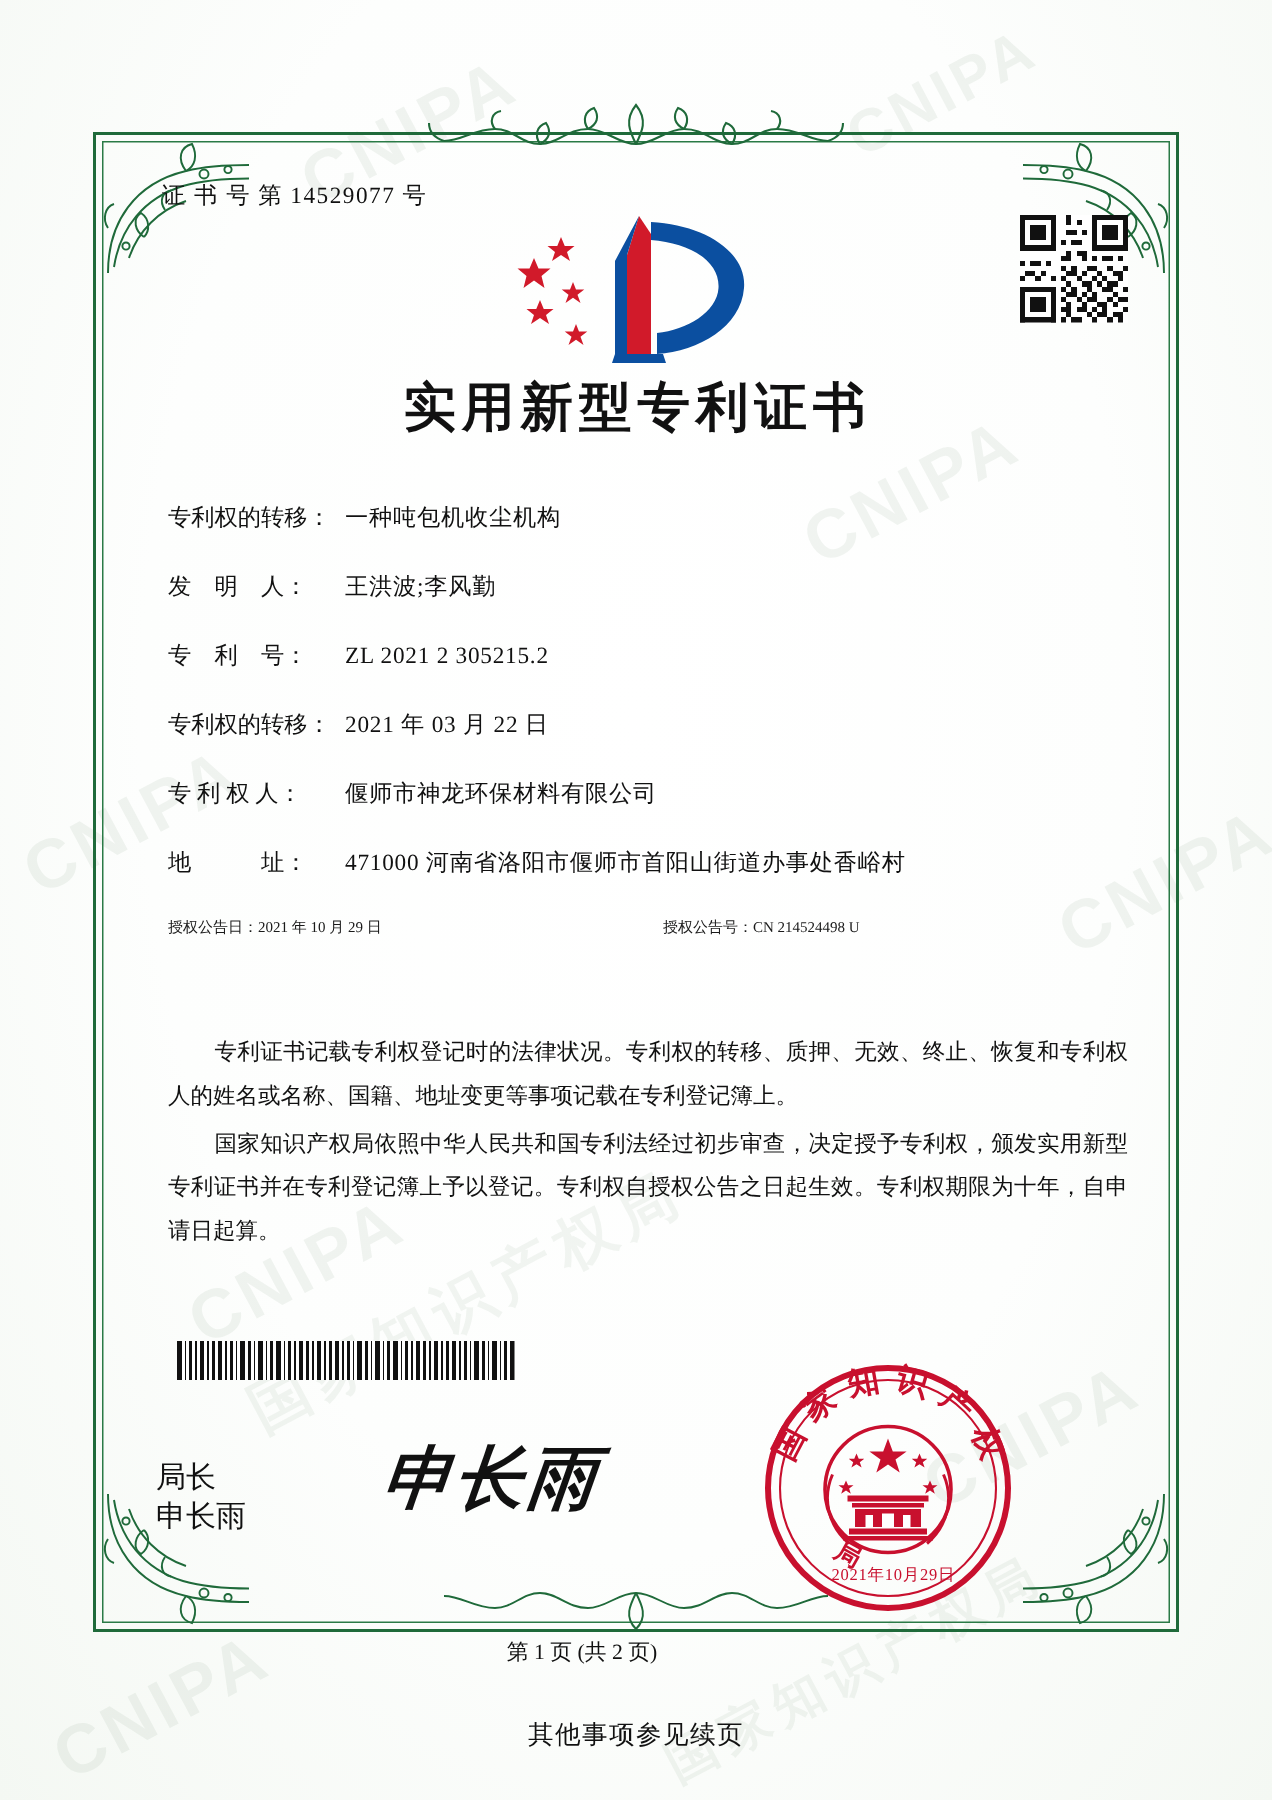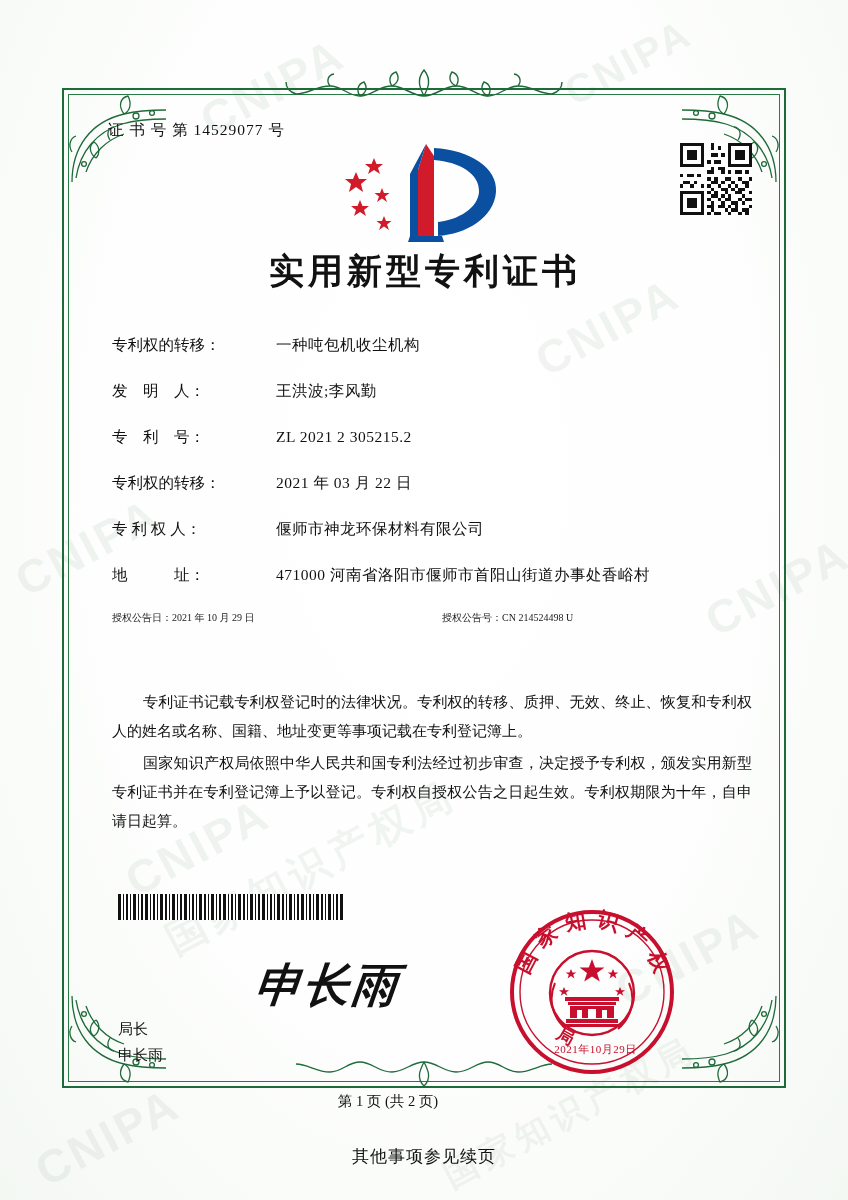--- a/index.html
+++ b/index.html
@@ -150,21 +150,20 @@
     color: #111;
   }
   .field-label {
     width: 118px;
     flex: none;
     letter-spacing: 0px;
     white-space: nowrap;
   }
   .field-value {
     letter-spacing: 0.5px;
-    margin-left: 46px;
   }
 
   .row-inline {
     display: flex;
     align-items: baseline;
     font-size: 10px;
     margin-bottom: 20px;
   }
   .row-inline .seg1 { width: 330px; }
   .row-inline .seg2 { }
@@ -188,26 +187,25 @@
     position: absolute;
     left: 118px;
     top: 894px;
     width: 225px;
     height: 26px;
   }
   .barcode svg { display: block; }
 
   .signature-block {
     position: absolute;
-    left: 118px;
+    left: 104px;
     top: 972px;
-    font-size: 15px;
+    font-size: 20px;
     line-height: 26px;
     color: #111;
-    margin-top: 44px;
   }
 
   .handwriting {
     position: absolute;
     left: 255px;
     top: 955px;
     width: 200px;
     height: 70px;
     font-family: "Liberation Serif", "DejaVu Serif", serif;
     font-size: 46px;

